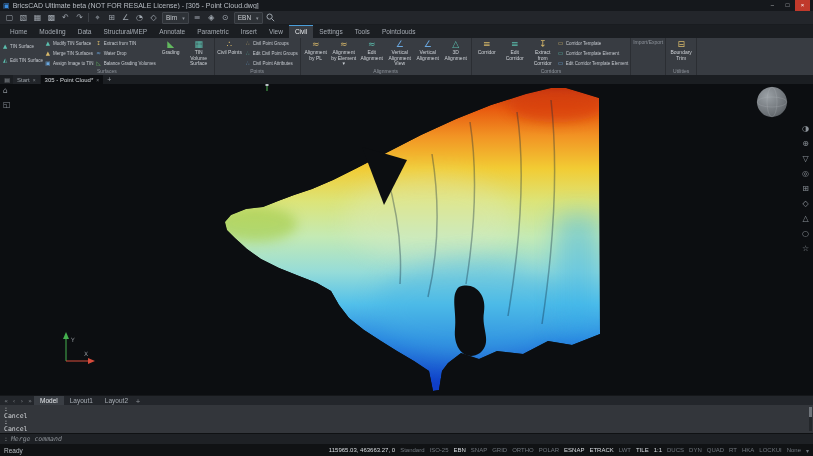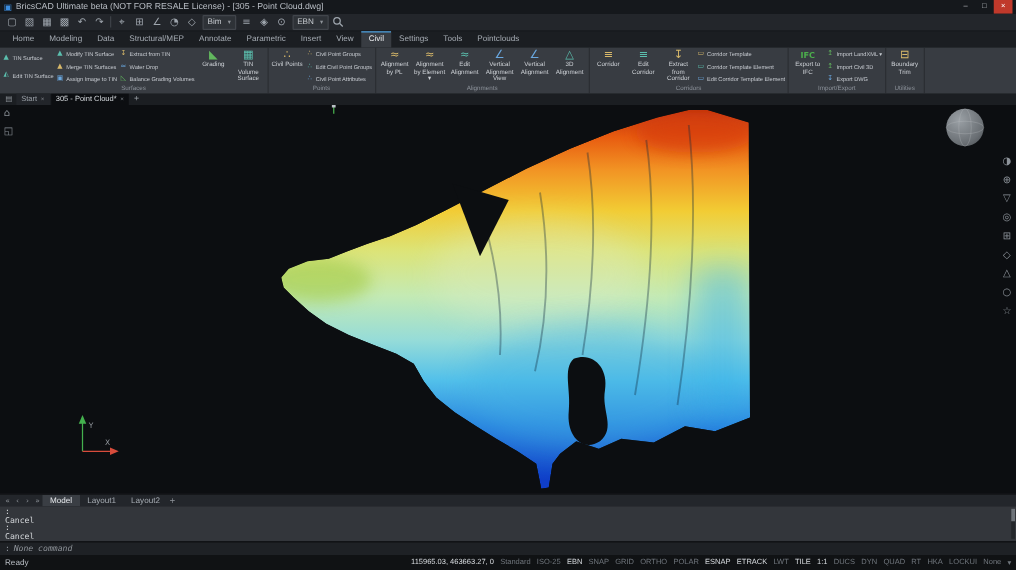--- a/index.html
+++ b/index.html
@@ -265,40 +265,20 @@
           <div class="sbtn">
               <span class="ic blue">▭</span>
               <span>Edit Corridor Template Element</span>
             </div>
         </div>
       </div>
       <div class="rgl">Corridors</div>
     </div>
 
     <div class="rgroup">
-      <div class="rgc">
-        <div class="bigbtn">
-            <span class="ic ifc">IFC</span>
-            <span>Export to IFC</span>
-          </div>
-        <div class="smallcol">
-          <div class="sbtn">
-              <span class="ic green">↥</span>
-              <span>Import LandXML ▾</span>
-            </div>
-          <div class="sbtn">
-              <span class="ic green">↥</span>
-              <span>Import Civil 3D</span>
-            </div>
-          <div class="sbtn">
-              <span class="ic blue">↧</span>
-              <span>Export DWG</span>
-            </div>
-        </div>
-      </div>
       <div class="rgl">Import/Export</div>
     </div>
 
     <div class="rgroup">
       <div class="rgc">
         <div class="bigbtn">
             <span class="ic yellow">⊟</span>
             <span>Boundary Trim</span>
           </div>
       </div>
@@ -422,21 +402,21 @@
     <div class="cline">:</div>
     <div class="cline">Cancel</div>
     <div class="cline">:</div>
     <div class="cline">Cancel</div>
   </div>
   <div class="cscroll"></div>
   <div class="cthumb"></div>
 
   <div class="cmdprompt">
     <span>:</span>
-    <span class="ptext">None command</span>
+    <span class="ptext">Merge command</span>
   </div>
 
   <div class="statusbar">
     <span class="sleft">Ready</span>
     <div class="sright">
       <span class="sitem active">115965.03, 463663.27, 0</span>
       <span class="sitem">Standard</span>
       <span class="sitem">ISO-25</span>
       <span class="sitem active">EBN</span>
       <span class="sitem">SNAP</span>

